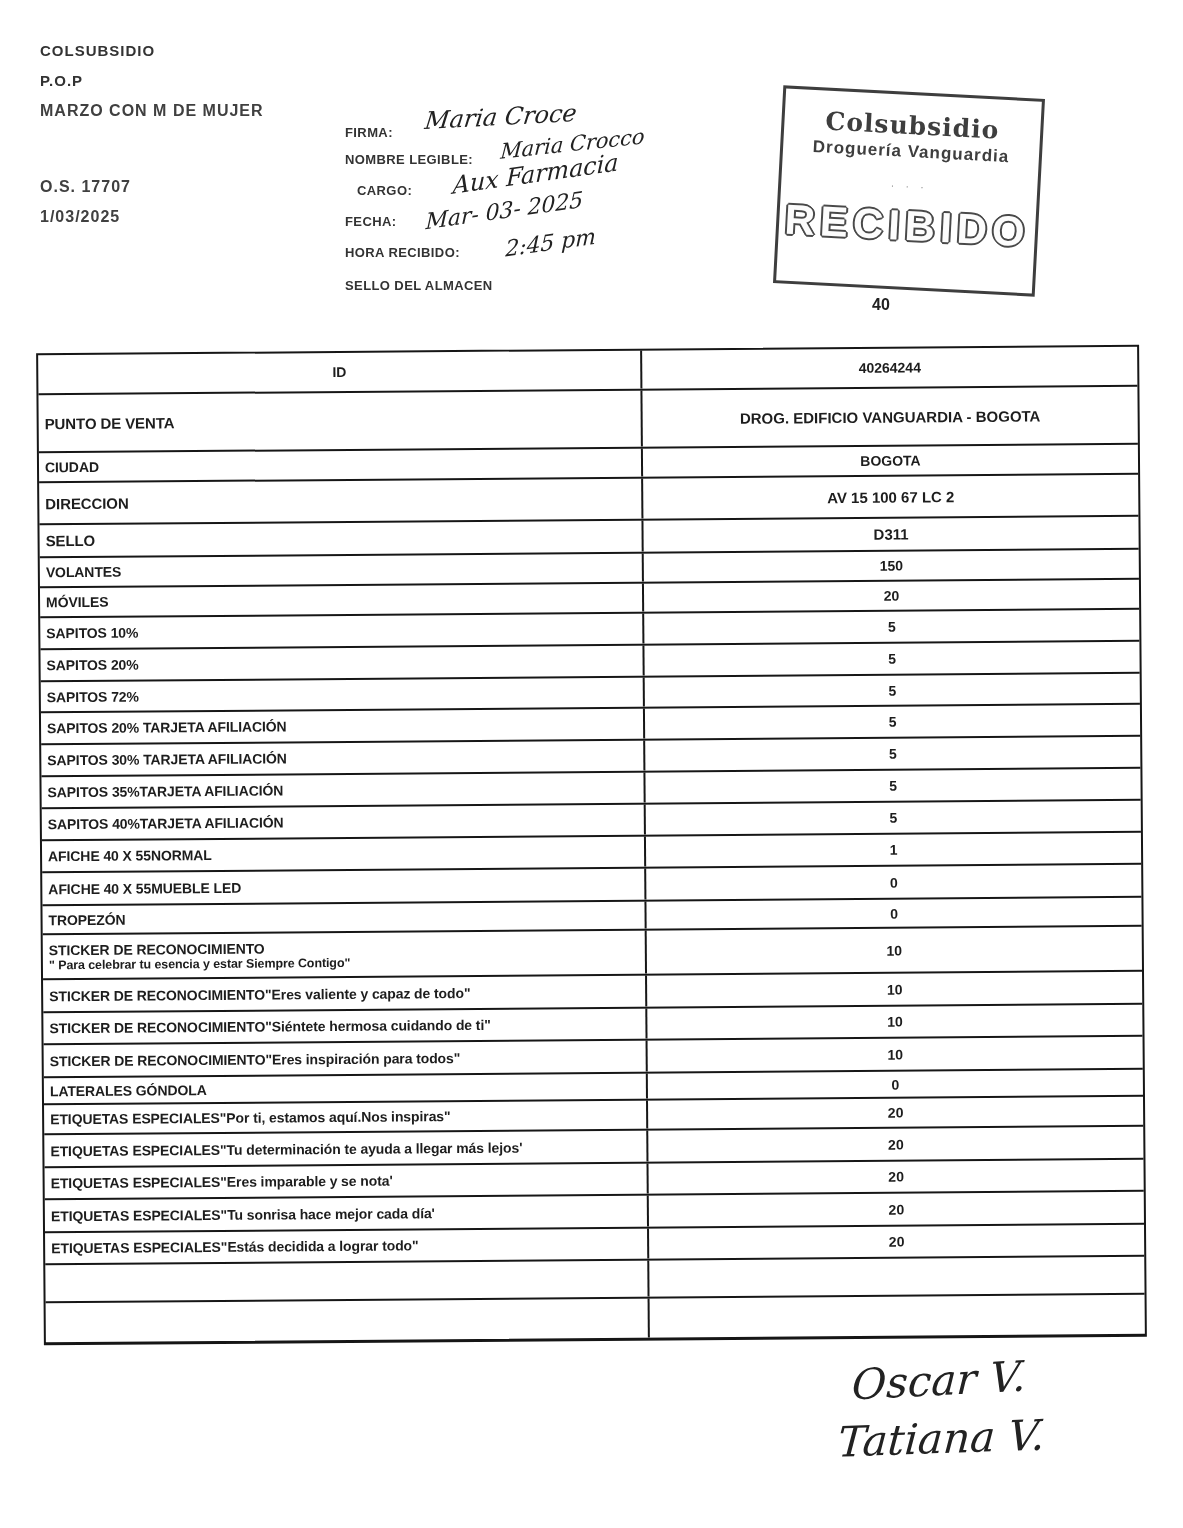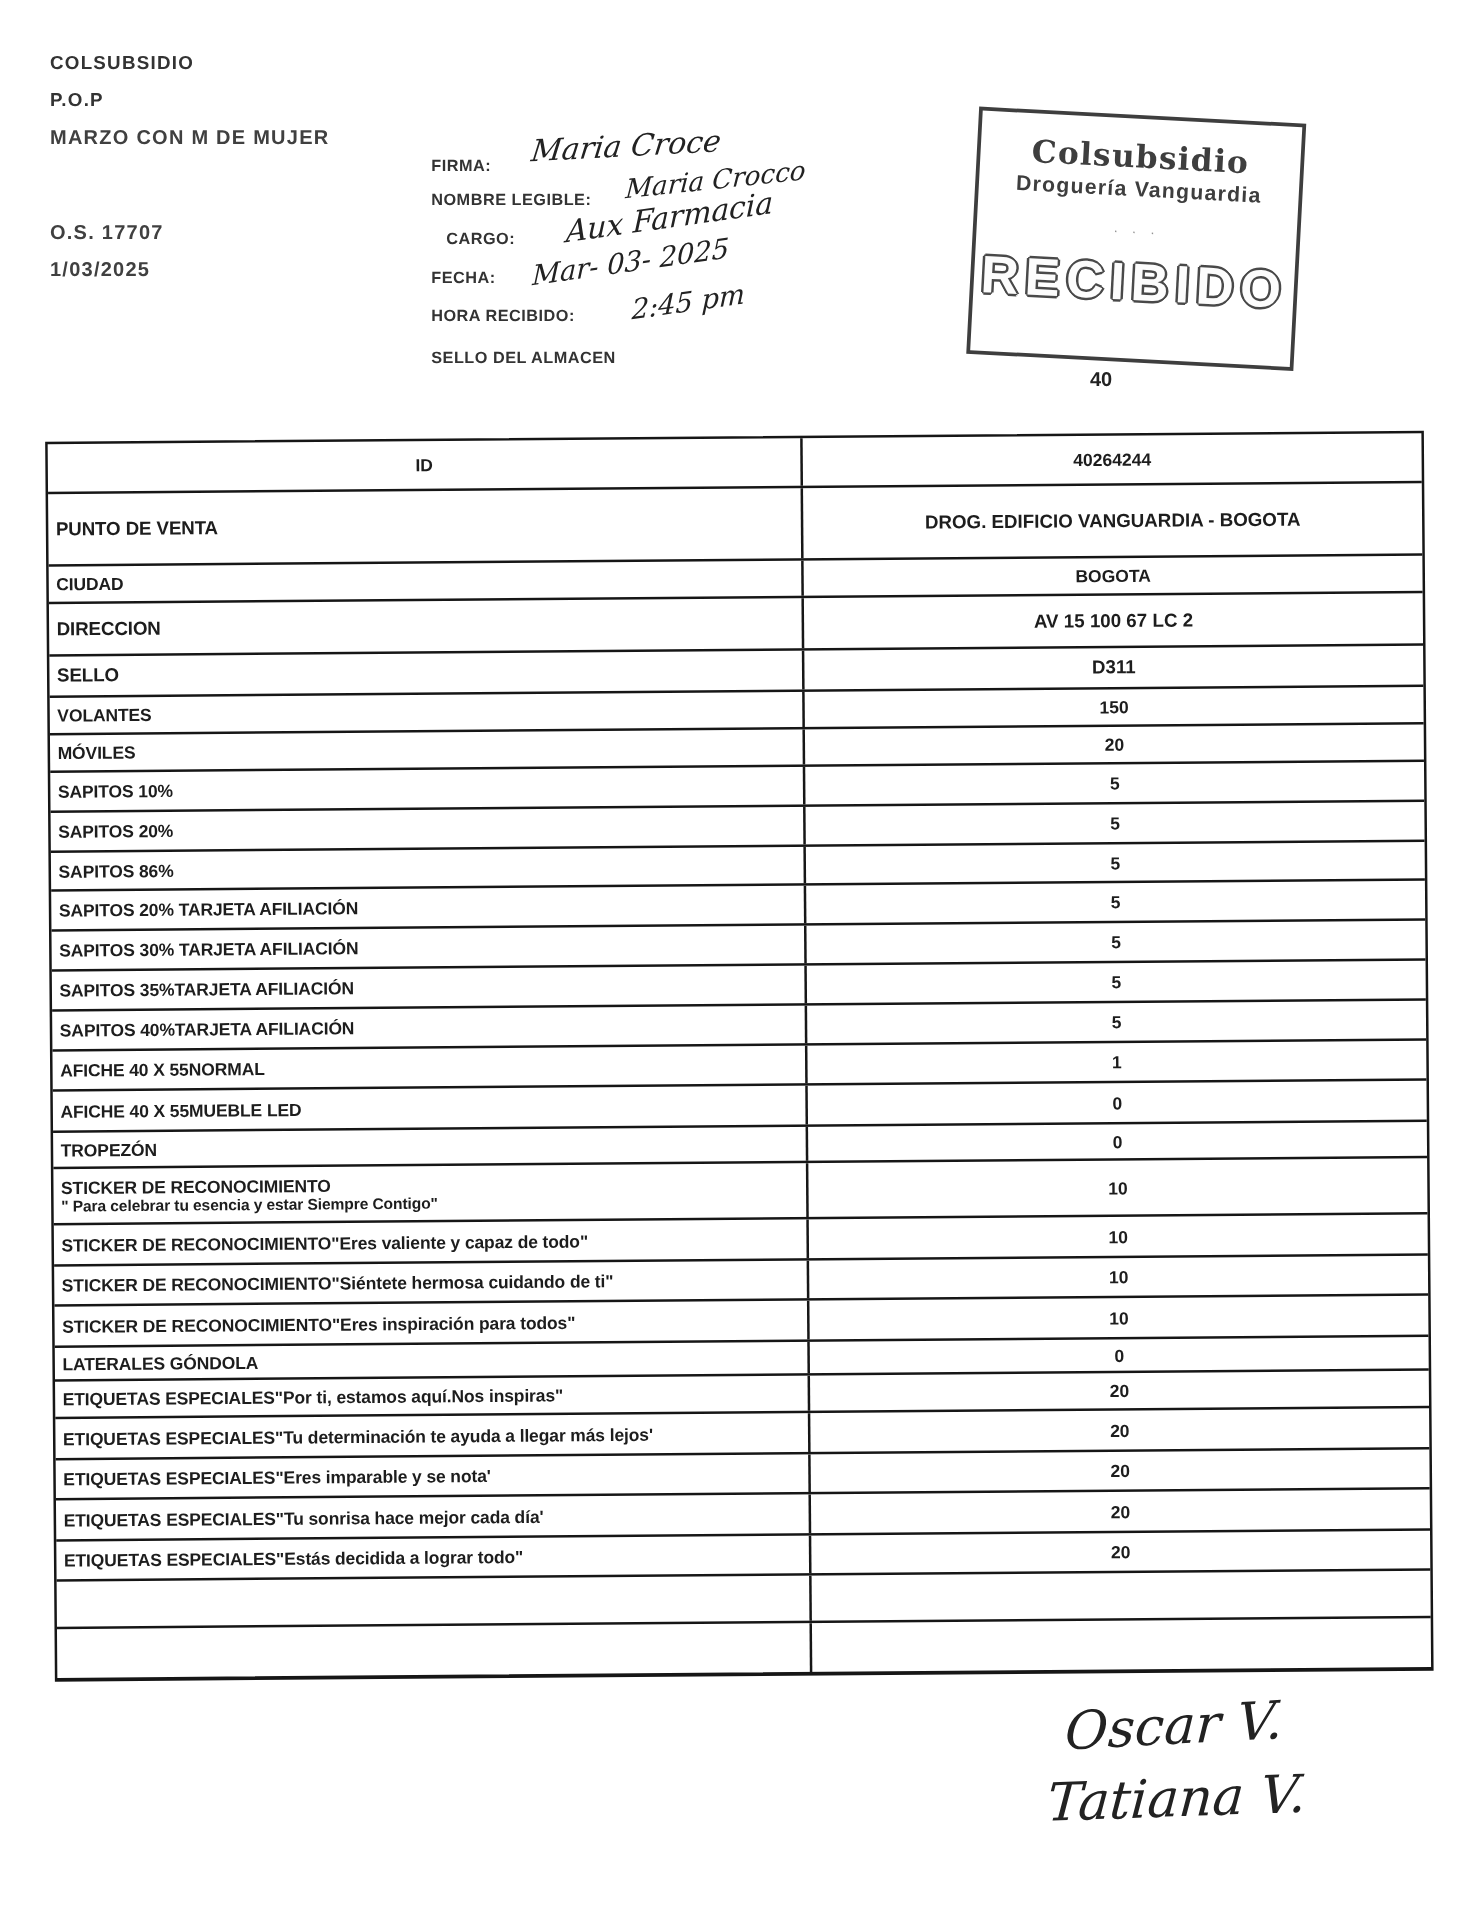--- a/index.html
+++ b/index.html
@@ -156,21 +156,21 @@
   </div>
         <div class="trow" style="height: 32px;">
     <div class="tcell label">
       <span class="l1">SAPITOS 20%</span>
 
     </div>
     <div class="tcell value">5</div>
   </div>
         <div class="trow" style="height: 31px;">
     <div class="tcell label">
-      <span class="l1">SAPITOS 86%</span>
+      <span class="l1">SAPITOS 72%</span>
 
     </div>
     <div class="tcell value">5</div>
   </div>
         <div class="trow" style="height: 32px;">
     <div class="tcell label">
       <span class="l1">SAPITOS 20% TARJETA AFILIACIÓN</span>
 
     </div>
     <div class="tcell value">5</div>

